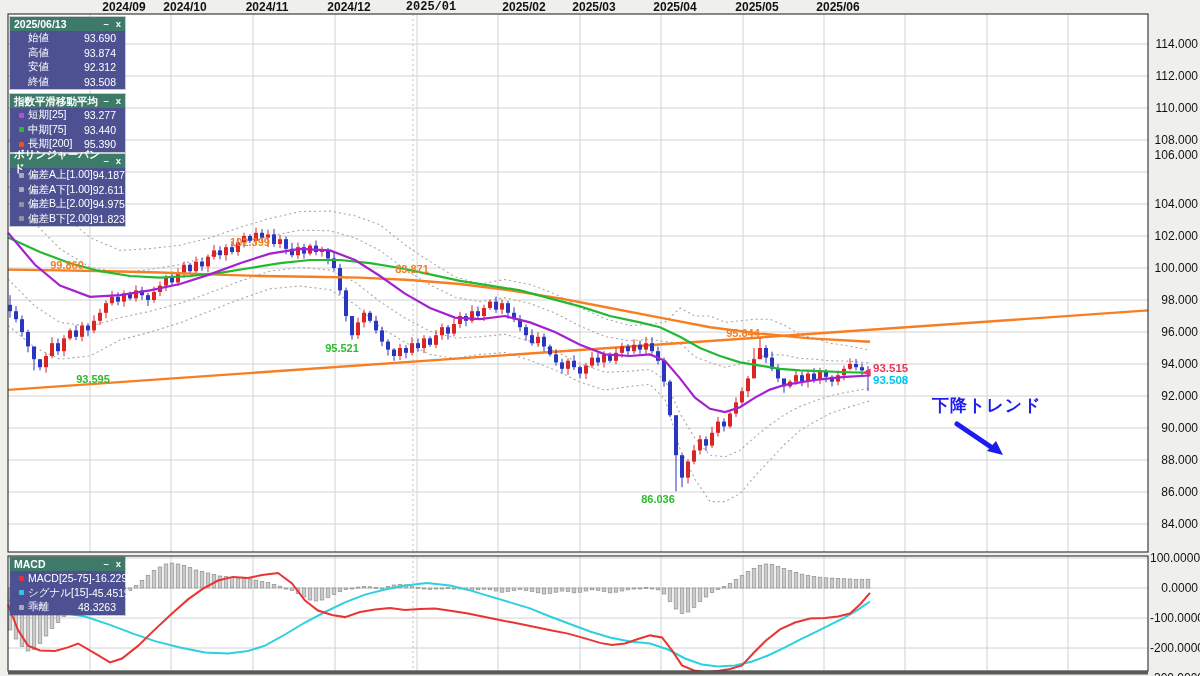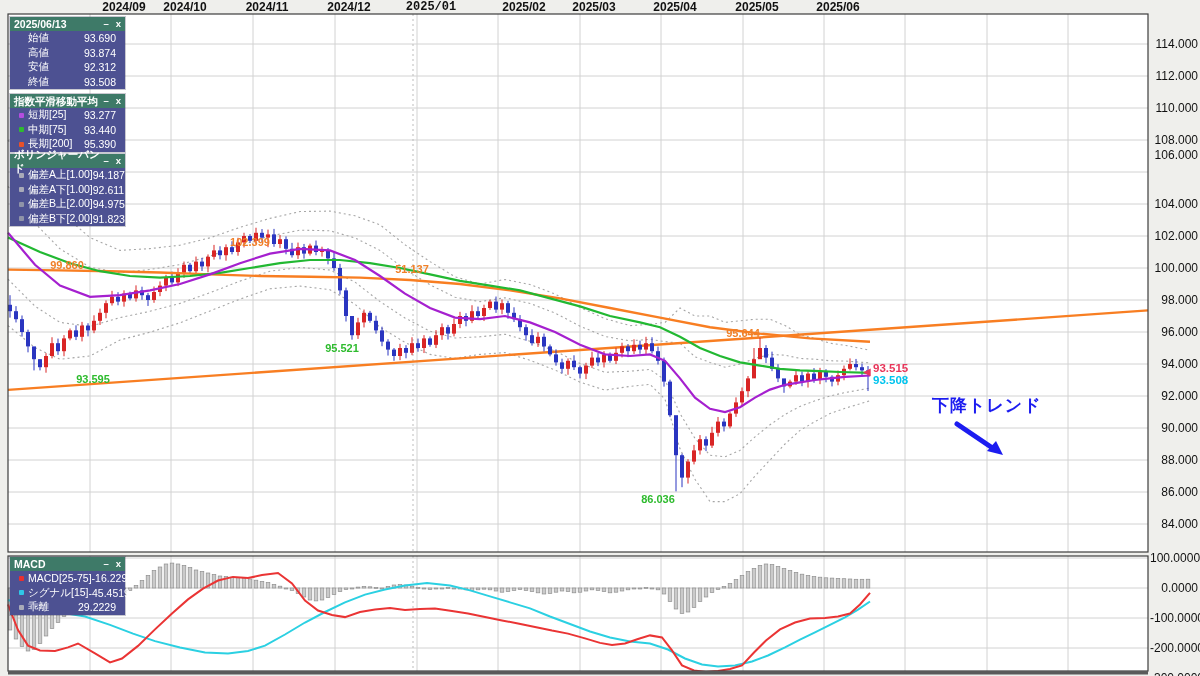--- a/index.html
+++ b/index.html
@@ -582,21 +582,21 @@
   <div id="y-axis-macd">
       <div class="ylabel" style="top: 551px;">100.0000</div>
       <div class="ylabel" style="top: 581px;">0.0000</div>
       <div class="ylabel" style="top: 611px;">-100.0000</div>
       <div class="ylabel" style="top: 641px;">-200.0000</div>
       <div class="ylabel" style="top: 671px;">-300.0000</div>
     </div>
   <div id="annotations">
       <div class="anno" style="left: 250px; top: 227px; color: rgb(240, 128, 40); margin-top: 15px;">102.399</div>
       <div class="anno" style="left: 67px; top: 265px; color: rgb(240, 128, 40);">99.860</div>
-      <div class="anno" style="left: 412px; top: 269px; color: rgb(240, 128, 40);">51.137</div>
+      <div class="anno" style="left: 412px; top: 269px; color: rgb(240, 128, 40);">83.871</div>
       <div class="anno" style="left: 743px; top: 333px; color: rgb(240, 128, 40);">95.644</div>
       <div class="anno" style="left: 342px; top: 348px; color: rgb(46, 187, 46);">95.521</div>
       <div class="anno" style="left: 93px; top: 379px; color: rgb(46, 187, 46);">93.595</div>
       <div class="anno" style="left: 658px; top: 499px; color: rgb(46, 187, 46);">86.036</div>
     </div>
 
   <div class="panel" style="left:10px;top:17px">
     <div class="phead">
       <span>2025/06/13</span>
       <span class="pbtns">
@@ -691,21 +691,21 @@
       <span class="val">-16.2290</span>
       </div>
     <div class="prow">
       <span class="dot" style="background-color: rgb(47, 200, 232);"></span>
       <span class="lab">シグナル[15]</span>
       <span class="val">-45.4519</span>
       </div>
     <div class="prow">
       <span class="dot" style="background-color: rgb(169, 170, 184);"></span>
       <span class="lab">乖離</span>
-      <span class="val">29.2229</span>
+      <span class="val">48.3263</span>
       </div>
   </div>
 
   <span id="last-price-arrow" style="left: 863px; top: 367px; color: rgb(232, 54, 90);">◀</span>
   <span class="pricetag" id="tag-last" style="left: 873px; top: 362px; color: rgb(232, 54, 90);">93.515</span>
   <span class="pricetag" id="tag-secondary" style="left: 873px; top: 374px; color: rgb(0, 196, 238);">93.508</span>
 
   <div id="trend-note" style="left: 932px; top: 394px; color: rgb(28, 28, 240);">下降トレンド</div>
 </div>
 

